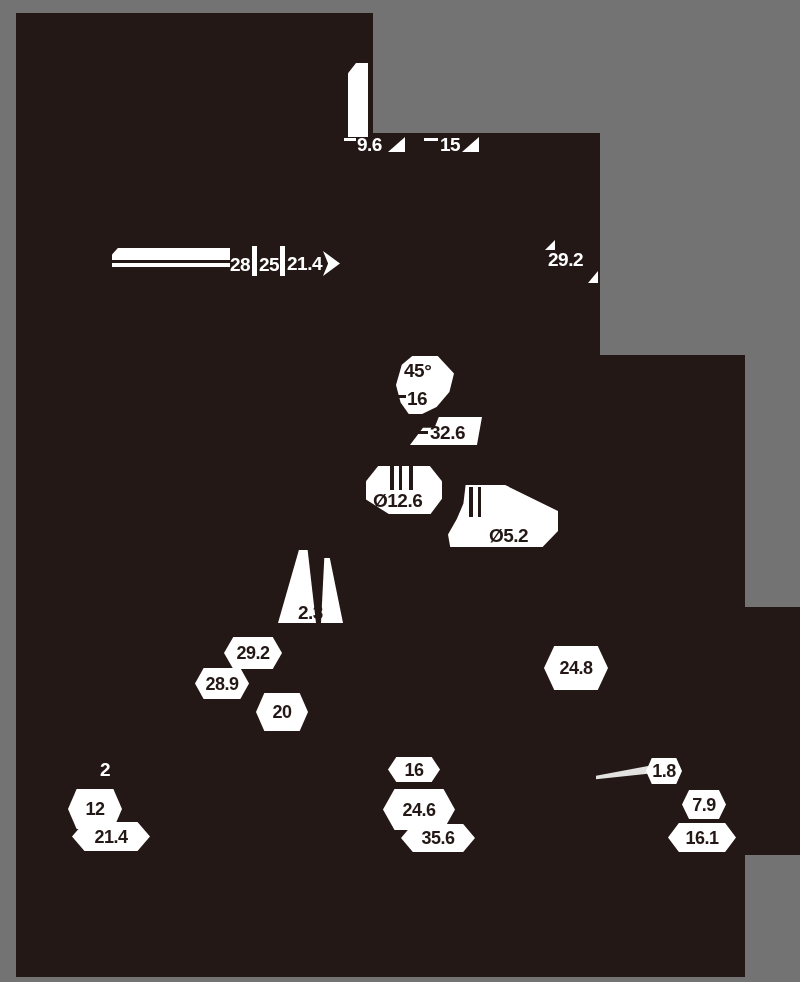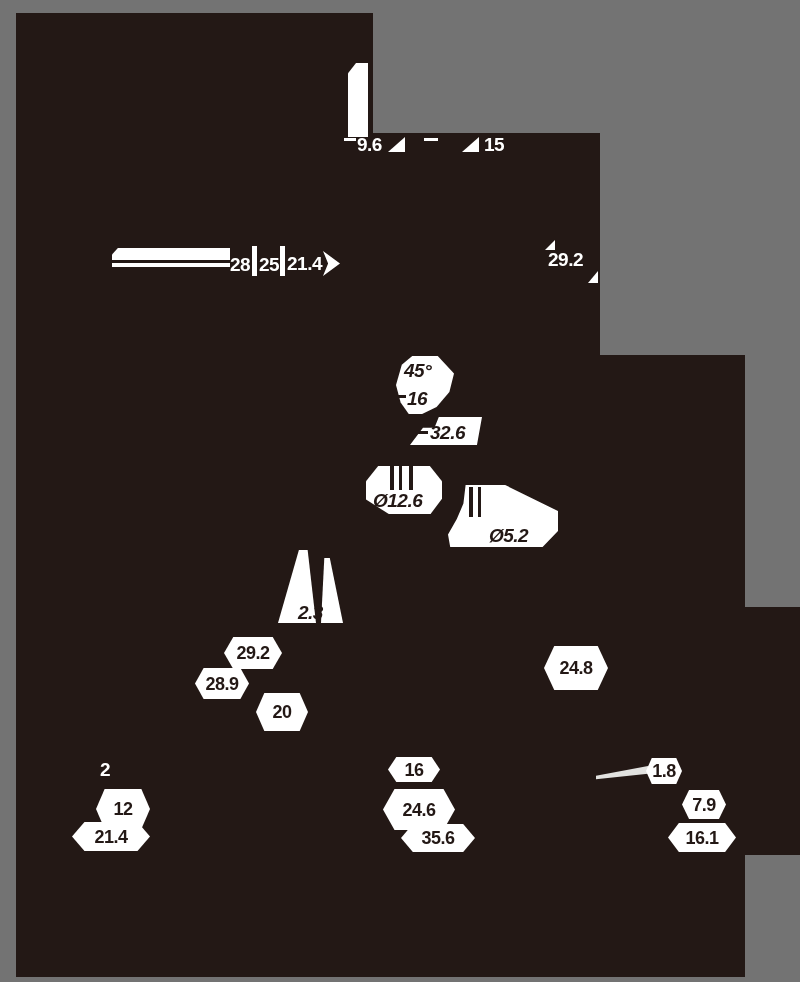--- a/index.html
+++ b/index.html
@@ -2,21 +2,21 @@
 <html><head>
 <meta charset="utf-8">
 <style>
   html,body{margin:0;padding:0;background:#ffffff;}
   .canvas{position:relative;width:800px;height:982px;background:#737373;overflow:hidden;
           font-family:"Liberation Sans",sans-serif;}
   .ink{position:absolute;background:#231815;}
   .wshape{position:absolute;background:#ffffff;}
   .lbl{position:absolute;color:#ffffff;font-weight:bold;font-size:19px;line-height:1;
        letter-spacing:-0.5px;white-space:nowrap;}
-  .lbl.dark{color:#231815;font-style:italic;}
+  .lbl.dark{color:#231815;}
   .cap{position:absolute;background:#ffffff;color:#231815;font-weight:bold;font-size:18px;
        line-height:1;letter-spacing:-0.5px;display:flex;align-items:center;justify-content:center;
        clip-path:polygon(0 50%,16% 0,84% 0,100% 50%,84% 100%,16% 100%);white-space:nowrap;}
   .tri{position:absolute;background:#ffffff;clip-path:polygon(0 100%,100% 0,100% 100%);}
   .wedgeR{position:absolute;background:#ffffff;clip-path:polygon(0 0,100% 50%,0 100%,30% 50%);}
   .dash{position:absolute;background:#ffffff;}
   .bdash{position:absolute;background:#231815;}
   .leader{position:absolute;background:#e2e2e0;clip-path:polygon(0 70%,100% 0,100% 55%,0 95%);}
 </style>
 </head>
@@ -27,21 +27,21 @@
   <div class="ink" style="left:16px;top:13px;width:357px;height:964px;"></div>
   <div class="ink" style="left:373px;top:133px;width:227px;height:844px;"></div>
   <div class="ink" style="left:600px;top:355px;width:145px;height:622px;"></div>
   <div class="ink" style="left:745px;top:607px;width:55px;height:248px;"></div>
 
   <div class="wshape" style="left:348px;top:63px;width:20px;height:74px;clip-path:polygon(40% 0,100% 0,100% 100%,0 100%,0 14%);"></div>
   <div class="dash" style="left:344px;top:138px;width:12px;height:3px;"></div>
   <div class="lbl" style="left:357px;top:135px;">9.6</div>
   <div class="tri" style="left:388px;top:137px;width:17px;height:15px;"></div>
   <div class="dash" style="left:424px;top:138px;width:14px;height:3px;"></div>
-  <div class="lbl" style="left:440px;top:135px;margin-left:44px;">15</div>
+  <div class="lbl" style="left:440px;top:135px;">15</div>
   <div class="tri" style="left:462px;top:137px;width:17px;height:15px;"></div>
 
   <div class="dash" style="left:112px;top:248px;width:118px;height:12px;clip-path:polygon(5% 0,100% 0,100% 100%,0 100%,0 55%);"></div>
   <div class="dash" style="left:112px;top:263px;width:118px;height:4px;"></div>
   <div class="lbl" style="left:230px;top:255px;">28</div>
   <div class="dash" style="left:252px;top:246px;width:5px;height:30px;"></div>
   <div class="lbl" style="left:259px;top:255px;">25</div>
   <div class="dash" style="left:280px;top:246px;width:5px;height:30px;"></div>
   <div class="lbl" style="left:287px;top:254px;">21.4</div>
   <div class="wedgeR" style="left:323px;top:251px;width:17px;height:25px;"></div>
@@ -82,21 +82,21 @@
     </div>
   <div class="cap" style="left:256px;top:693px;width:52px;height:38px;">
     <span>20</span>
     </div>
 
   <div class="cap" style="left:544px;top:646px;width:64px;height:44px;">
     <span>24.8</span>
     </div>
 
   <div class="lbl" style="left:100px;top:760px;">2</div>
-  <div class="cap" style="left:96px;top:789px;width:54px;height:40px;">
+  <div class="cap" style="left:68px;top:789px;width:54px;height:40px;">
     <span>12</span>
     </div>
   <div class="cap" style="left:72px;top:822px;width:78px;height:29px;">
     <span>21.4</span>
     </div>
 
   <div class="cap" style="left:388px;top:757px;width:52px;height:25px;">
     <span>16</span>
     </div>
   <div class="cap" style="left:383px;top:789px;width:72px;height:41px;">

